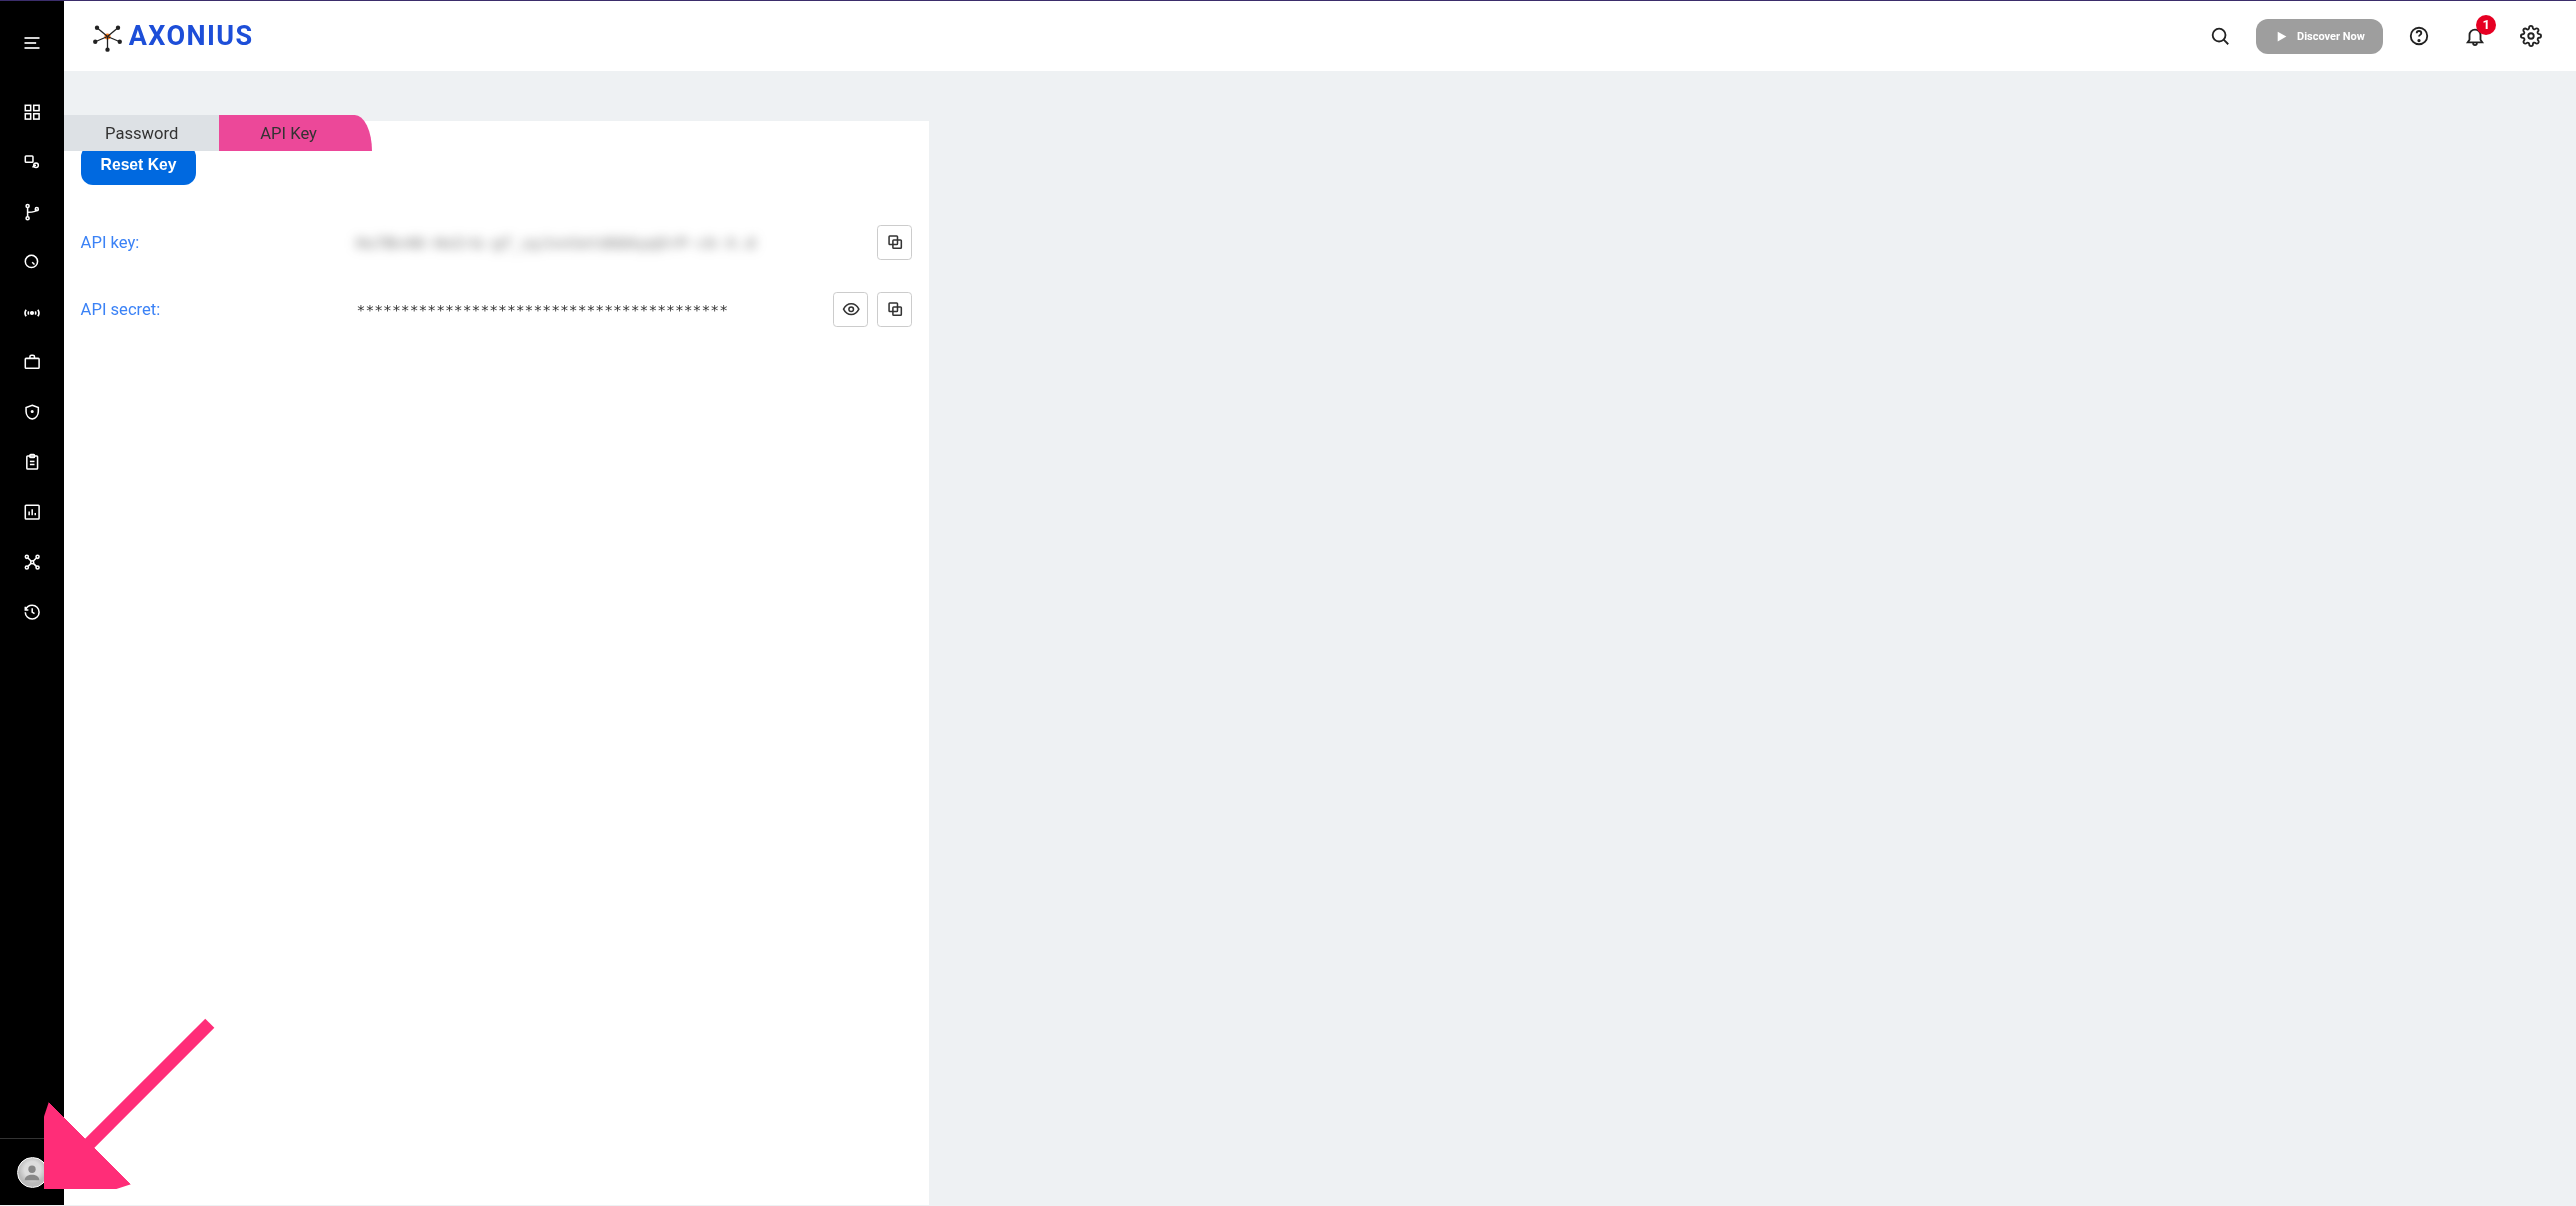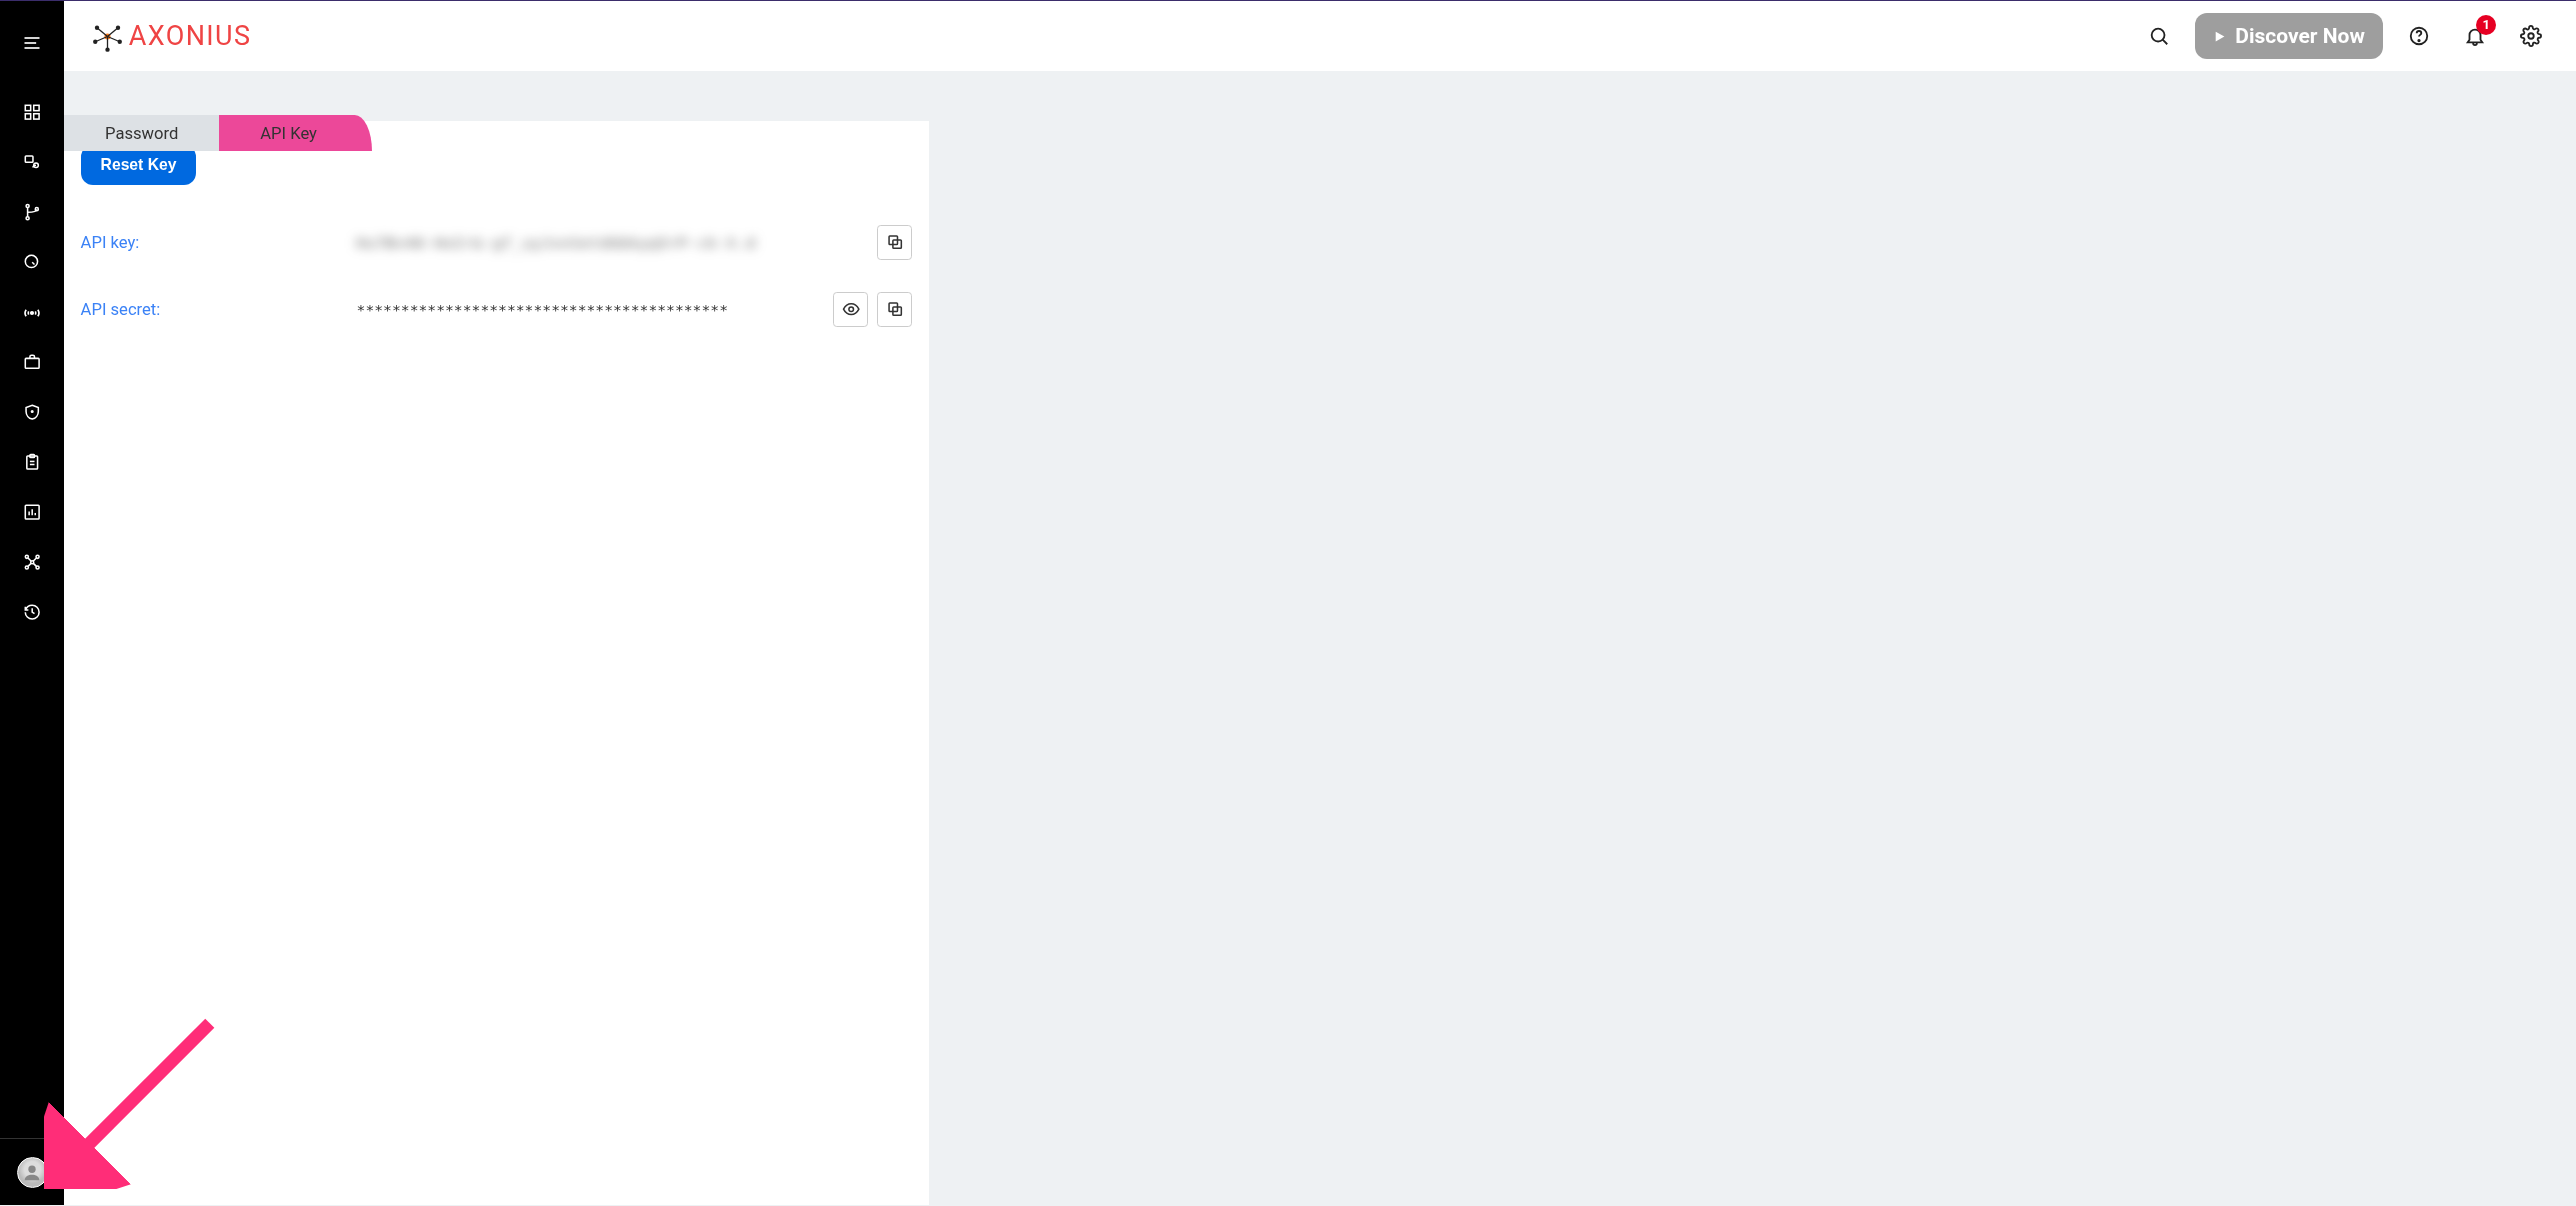--- a/index.html
+++ b/index.html
@@ -56,32 +56,32 @@
   
   .topbar {
     height: 70px;
     background: #fff;
     display: flex; align-items: center;
     padding: 0 26px;
     gap: 16.6px;
   }
   .brand { display:flex; align-items:center; gap:3.7px; }
   .brand-text {
-    font-size: 27px; font-weight: 400; letter-spacing: 1.4px; color:#ef4444;
+    font-size: 27px; font-weight: 700; letter-spacing: 1.4px; color:#1d4ed8;
   }
   .topbar-spacer { flex:1; }
   .topbar-btn-icon {
     width:39px; height:39px; display:flex; align-items:center; justify-content:center;
     cursor:pointer; border-radius:3.7px;
     position:relative;
   }
   .discover-btn {
     display:flex; align-items:center; gap:9.2px;
     background:#9e9e9e; color:#fff;
-    font-size:21px; font-weight:700;
+    font-size:11px; font-weight:700;
     padding: 11px 18.4px; border-radius:12px; cursor:pointer;
   }
   .discover-btn svg { fill:#fff; }
   .badge {
     position:absolute; top:-1.8px; right:-1.8px;
     background:#e60023; color:#fff;
     width:20px; height:20px; border-radius:50%;
     font-size:13px; font-weight:700;
     display:flex; align-items:center; justify-content:center;
   }

